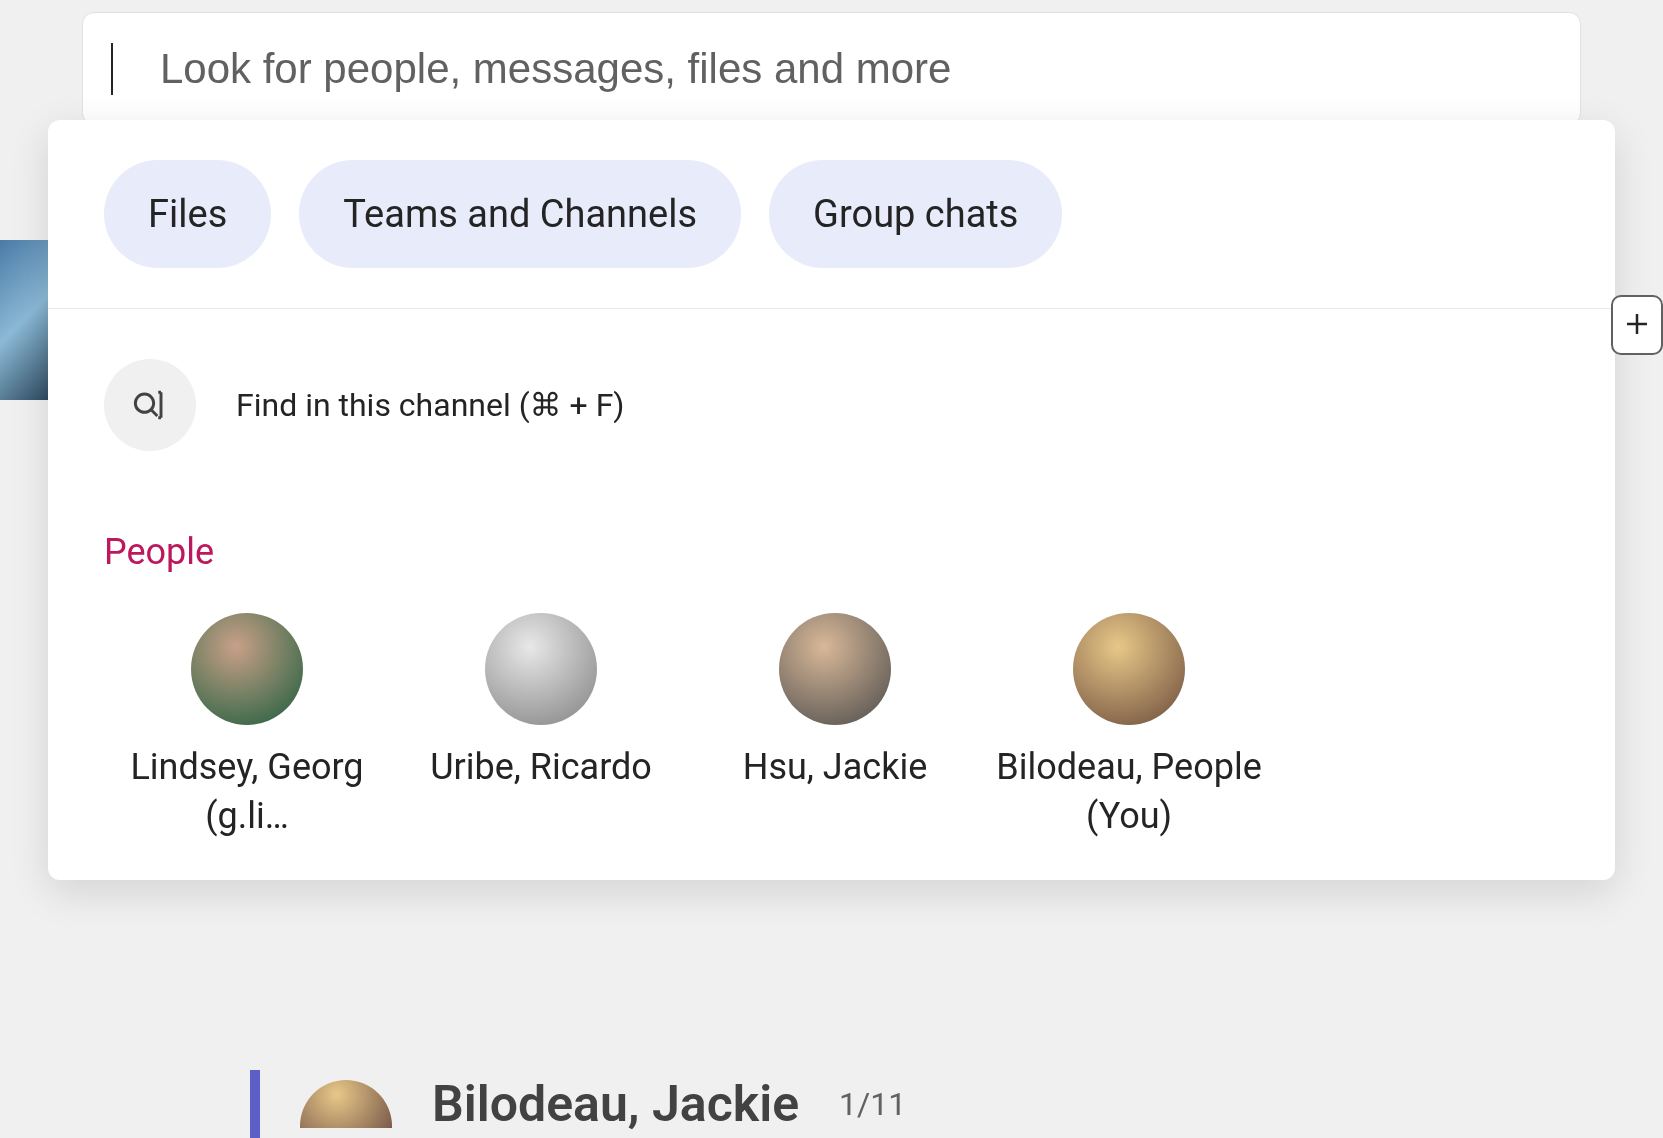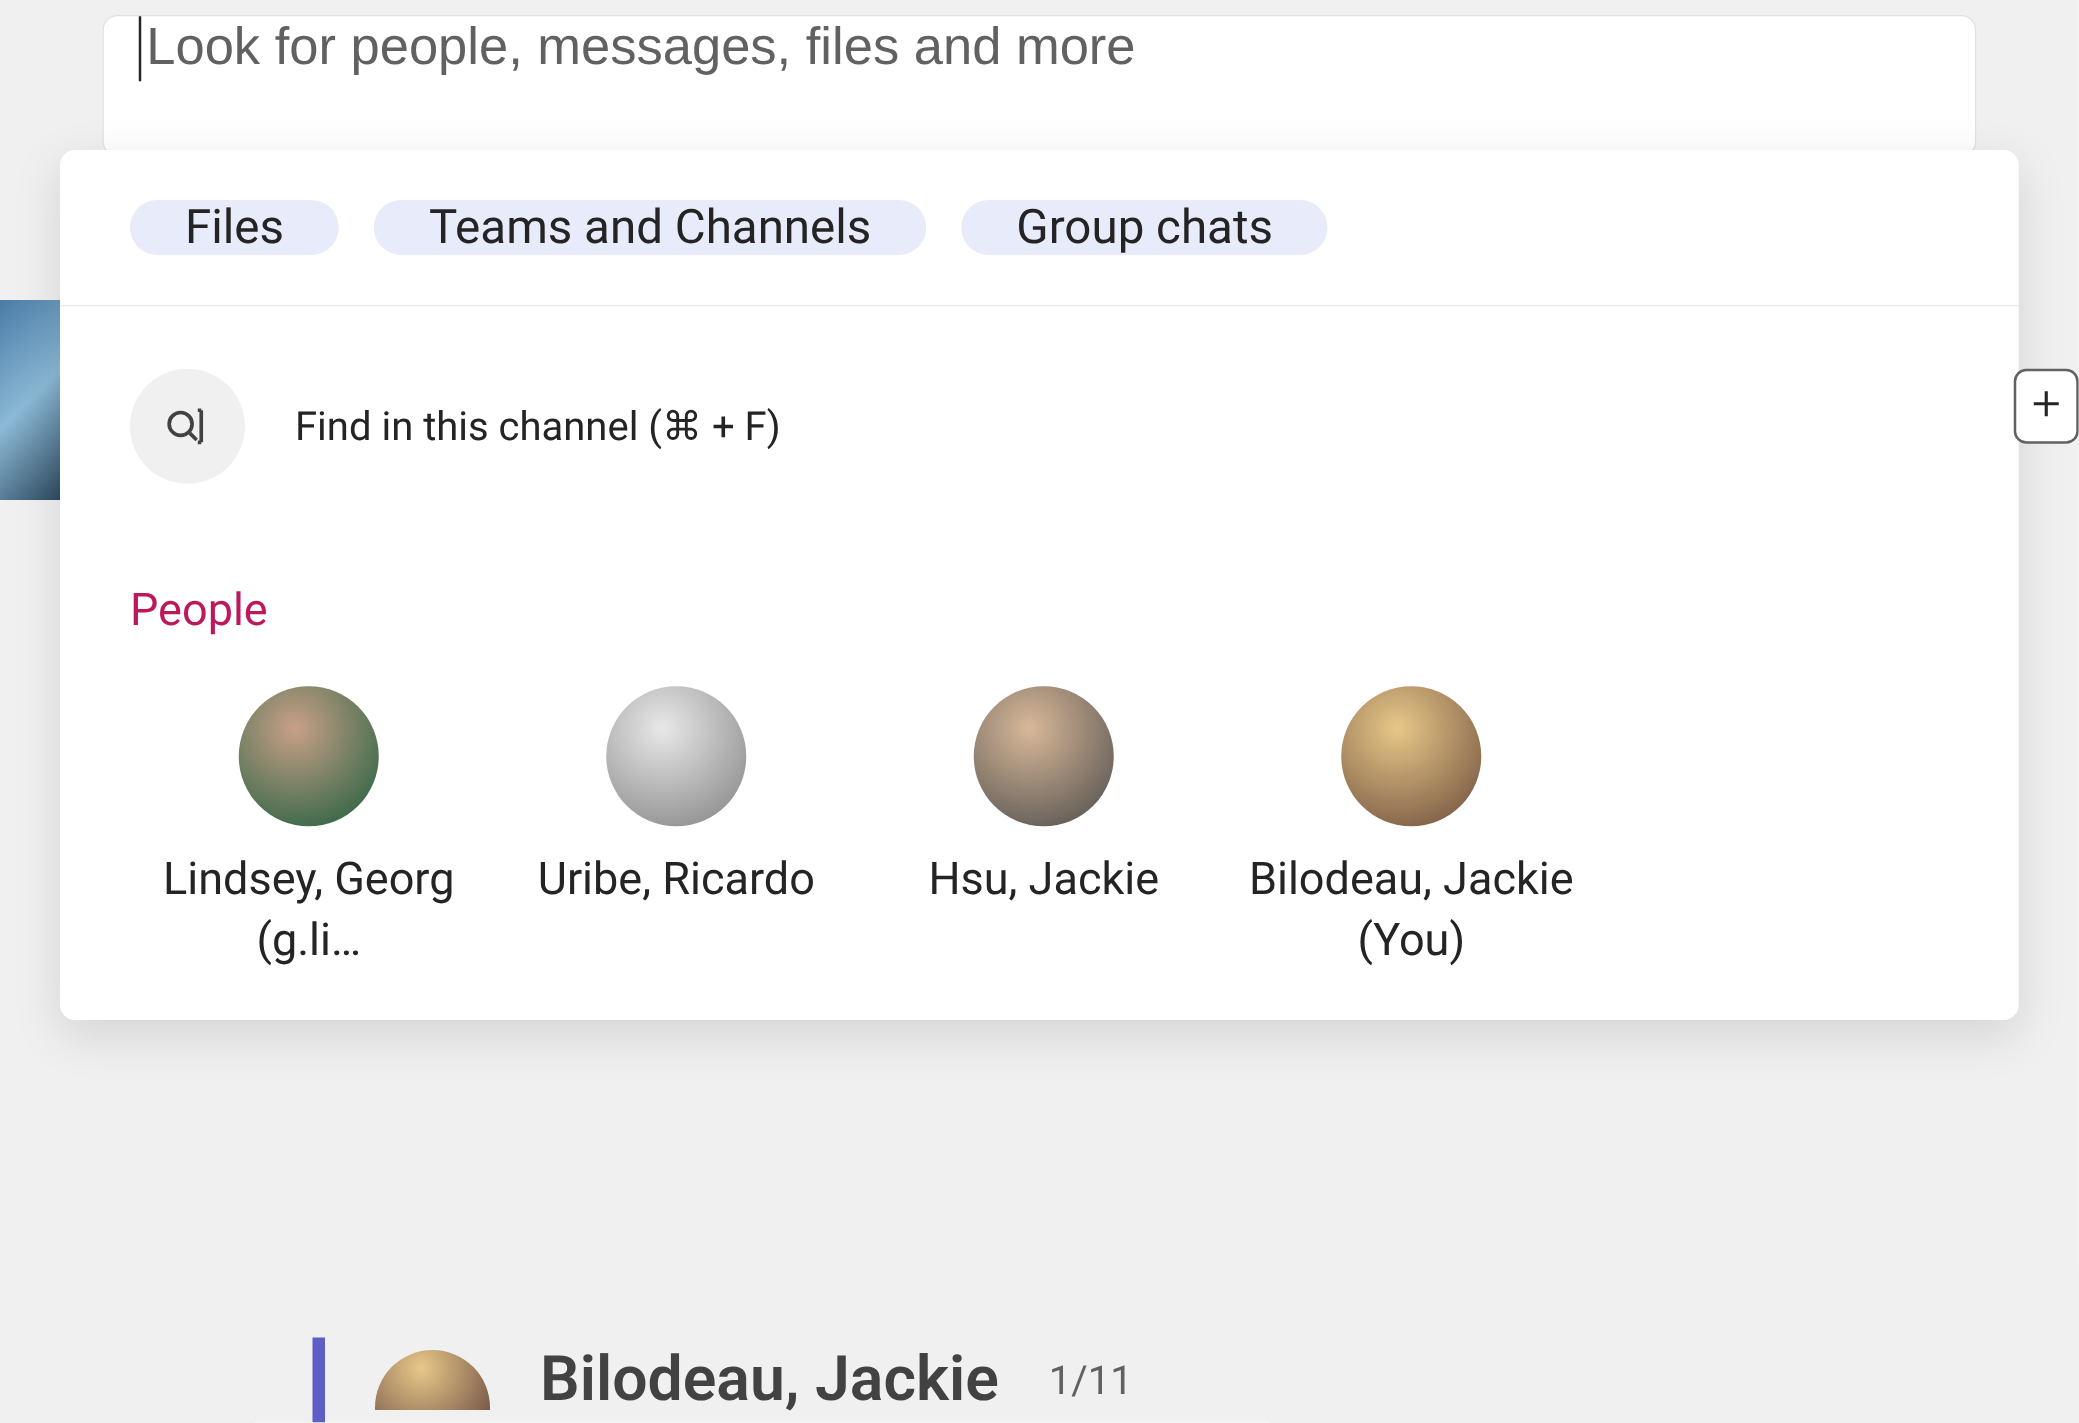--- a/index.html
+++ b/index.html
@@ -26,22 +26,23 @@
     .search-bar {
       position: absolute;
       top: 12px;
       left: 82px;
       right: 82px;
       height: 113px;
       background: #ffffff;
       border: 1px solid #e1e1e1;
       border-radius: 12px;
       display: flex;
-      align-items: flex-start;
+      align-items: center;
       padding: 0 28px;
+      gap: 43px;
     }
     .search-input {
       width: 100%;
       border: none;
       outline: none;
       font-size: 42px;
       color: #242424;
       background: transparent;
     }
     .search-input::placeholder { color: #616161; }
@@ -64,21 +65,21 @@
     .filter-chips {
       display: flex;
       gap: 28px;
       padding: 40px 56px 40px 56px;
       border-bottom: 1px solid #e8e8e8;
     }
     .chip {
       background: #e8ebfa;
       color: #242424;
       font-size: 38px;
-      padding: 0 44px;
+      padding: 32px 44px;
       border-radius: 999px;
       cursor: pointer;
       display: inline-flex;
       align-items: center;
     }
     .find-row {
       display: flex;
       align-items: center;
       padding: 50px 56px 30px 56px;
       gap: 40px;
@@ -236,21 +237,21 @@
     <div class="person">
       <div class="avatar a1"></div>
       <div class="person-name">Uribe, Ricardo</div>
     </div>
     <div class="person">
       <div class="avatar a3"></div>
       <div class="person-name">Hsu, Jackie</div>
     </div>
     <div class="person">
       <div class="avatar a4"></div>
-      <div class="person-name">Bilodeau, Jackie (You)</div>
+      <div class="person-name">Bilodeau, People (You)</div>
     </div>
   </div>
 
 </div>
 
 <div class="bottom-partial">
   <div class="bottom-bar"></div>
   <div class="bottom-avatar"></div>
   <div class="bottom-text">Bilodeau, Jackie</div>
   <div class="bottom-time">1/11</div>

